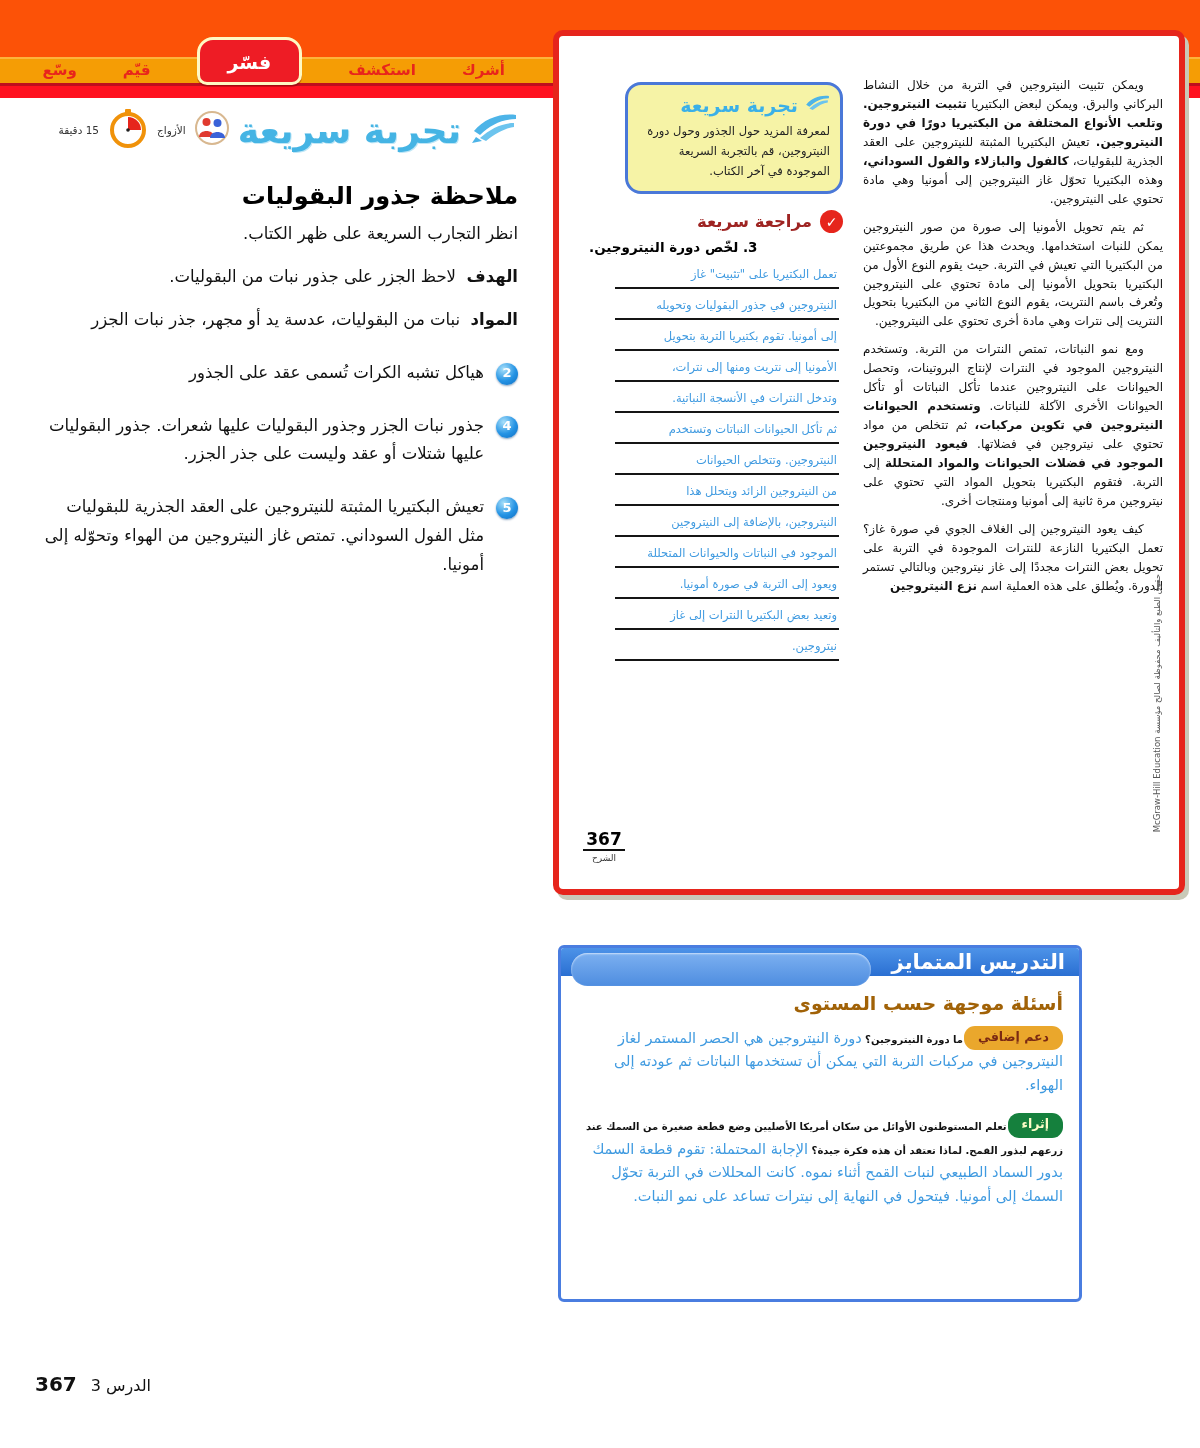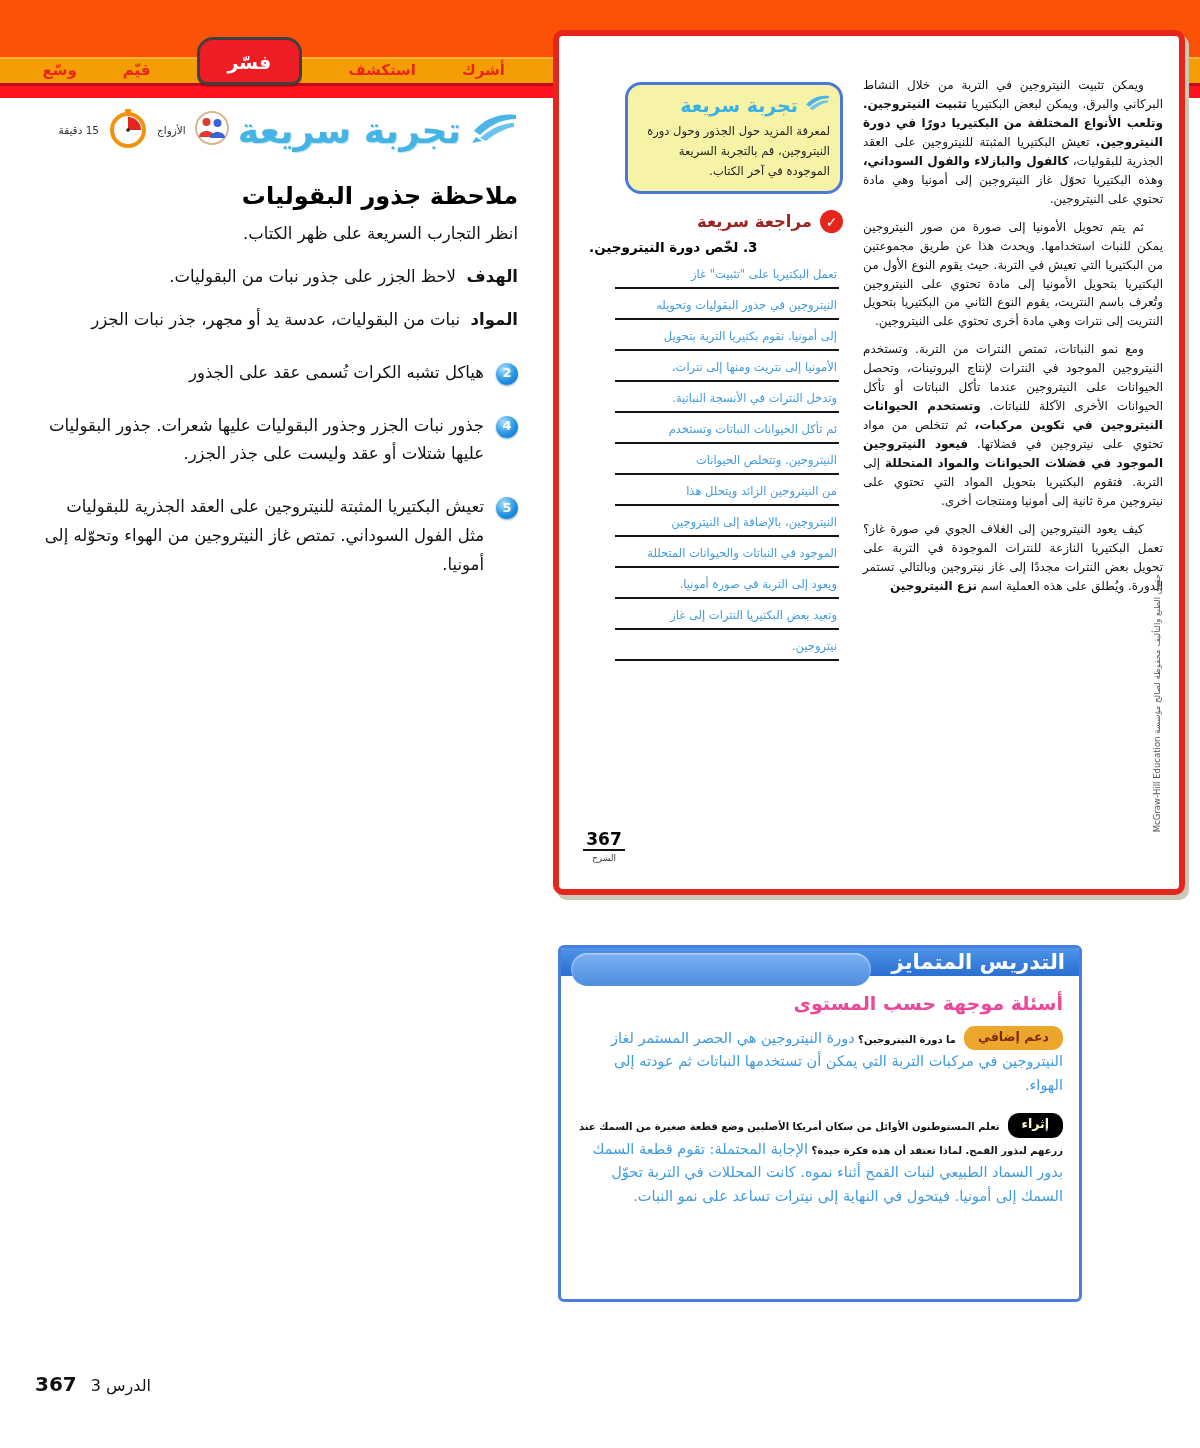--- a/index.html
+++ b/index.html
@@ -9,21 +9,21 @@
   }
   
   .header{position:absolute;top:0;left:0;width:1200px;height:95px;z-index:1}
   .band-orange{height:57px;background:#fc5207}
   .band-amber{height:24px;background:#f59d05;border-top:2px solid #fdb33c;position:relative}
   .band-red{height:12px;background:#ff1220;border-top:3px solid #bf0f1e}
   .tabs{position:absolute;top:-2px;right:695px;height:26px;display:flex;direction:rtl;
         gap:46px;align-items:flex-start}
   .tab{color:#e8251c;font-weight:bold;font-size:15px;padding-top:4px;white-space:nowrap;cursor:pointer}
   .tab.active{
-    margin-top:-20px;background:#ee1c25;color:#fff;border:3px solid #404040;
+    margin-top:-20px;background:#ee1c25;color:#fff;border:3px solid #fef9c3;
     border-radius:16px 16px 10px 10px;padding:11px 28px 9px;font-size:19px;z-index:3;
     box-shadow:0 2px 0 rgba(120,0,0,.35);
   }
   
   .teach{position:absolute;left:40px;top:108px;width:478px;direction:rtl;color:#111;z-index:2}
   .teach-head{display:flex;align-items:center;gap:9px}
   .teach-title{color:#45b4e4;font-weight:bold;font-size:36px;letter-spacing:-1px;
                text-shadow:1px 1px 0 #bfe6f6;white-space:nowrap}
   .mini-lbl{font-size:10.5px;color:#333;white-space:nowrap}
   .teach h2{font-size:24px;font-weight:bold;margin:30px 0 10px;color:#000}
@@ -81,29 +81,29 @@
   .diff-head{
     height:28px;background:linear-gradient(#4d93e8,#2a6fd2);position:relative;
     display:flex;align-items:center;padding-right:14px;
   }
   .diff-cap{
     position:absolute;left:10px;top:5px;width:300px;height:33px;border-radius:17px;
     background:linear-gradient(#7cb0f0,#4e8de0);box-shadow:inset 0 1px 2px #cfe2fb;
   }
   .diff-title{color:#fff;font-weight:bold;font-size:21px;position:relative;z-index:1}
   .diff-body{padding:12px 16px 0}
-  .diff-sub{color:#ec4899;font-weight:bold;font-size:19px;margin:4px 0 12px;text-align:right}
+  .diff-sub{color:#a16207;font-weight:bold;font-size:19px;margin:4px 0 12px;text-align:right}
   .qa{font-size:14.5px;line-height:1.62;margin:0 0 16px;text-align:right;color:#111}
   .qa b{font-size:10px}
   .badge{
     display:inline-block;border-radius:11px;padding:1px 14px 3px;font-size:12.5px;
-    font-weight:bold;margin-left:8px;vertical-align:2px;white-space:nowrap;
+    font-weight:bold;margin-left:1px;vertical-align:2px;white-space:nowrap;
   }
   .badge.amber{background:#eaa72c;color:#7a2913}
-  .badge.green{background:#000000;color:#fdfdc8}
+  .badge.green{background:#15803d;color:#fdfdc8}
   .ans-text{color:#3f9ae0}
   
   .footer{position:absolute;left:35px;top:1372px;direction:rtl;display:flex;gap:14px;align-items:baseline}
   .footer .lesson{font-size:16px;color:#111}
   .footer .pagenum{font-weight:bold;font-size:20px;color:#111}
   .icon{flex:none;display:inline-block}
 </style>
 </head>
 <body>
 

